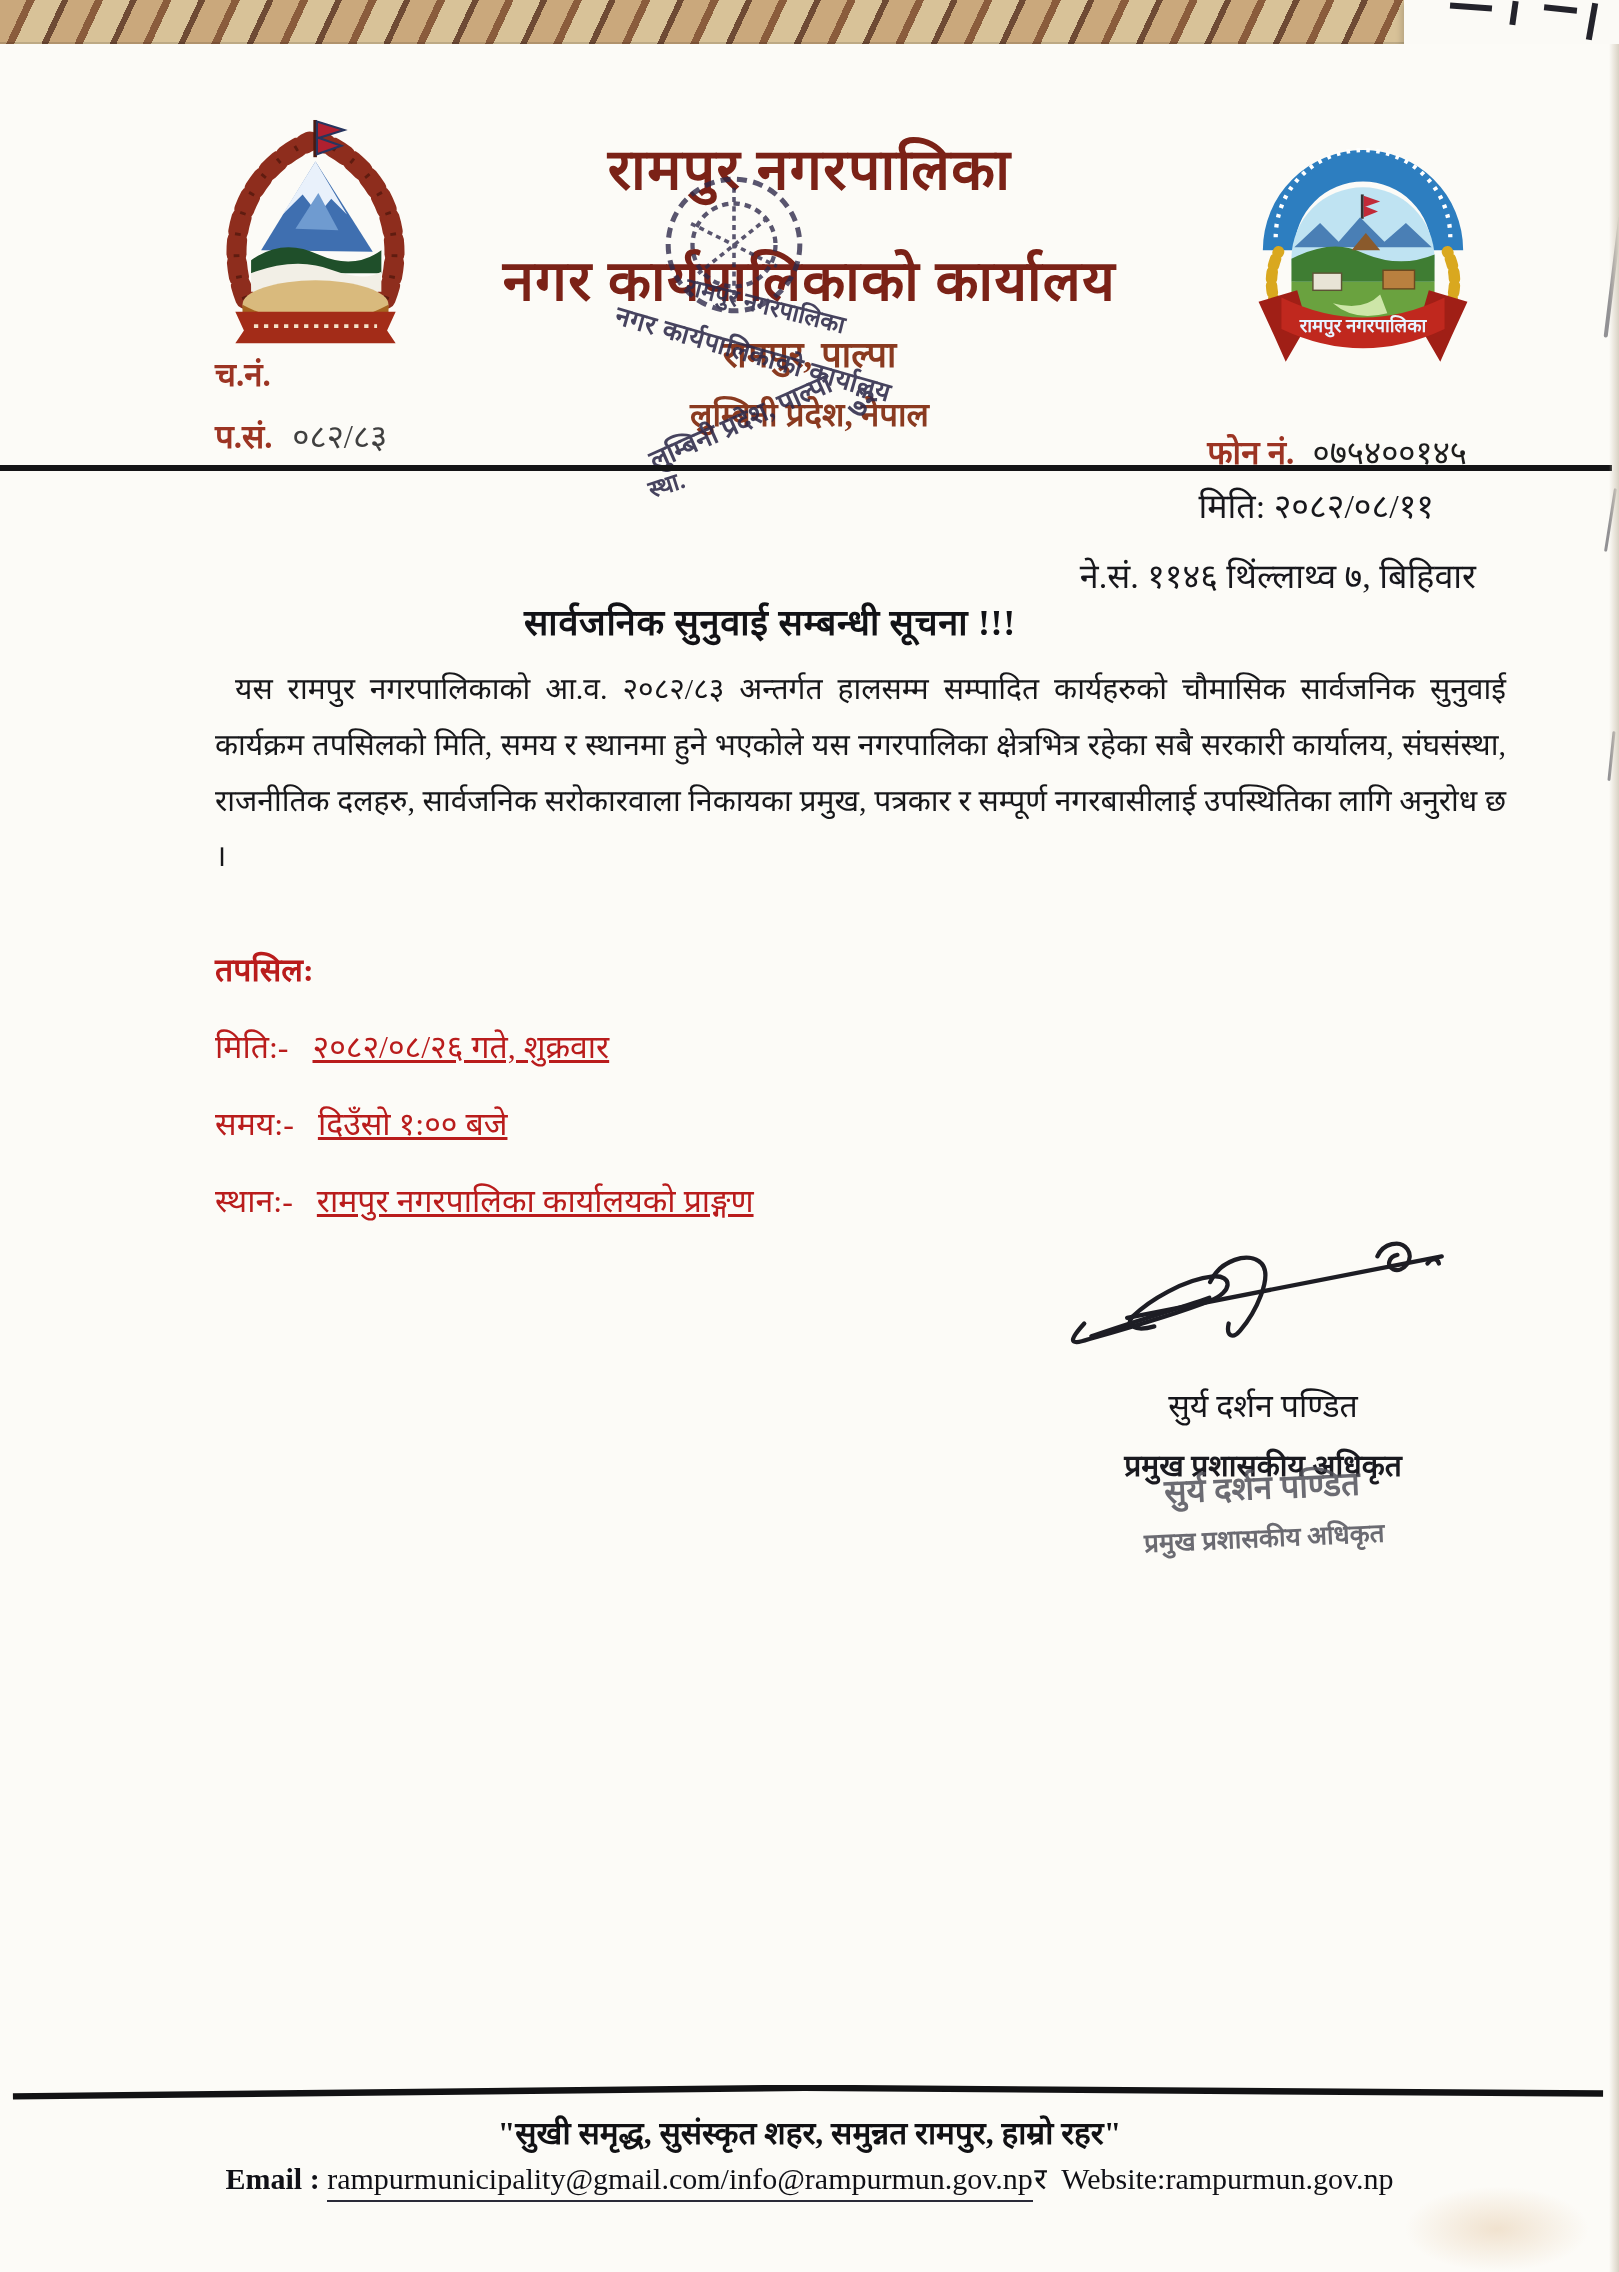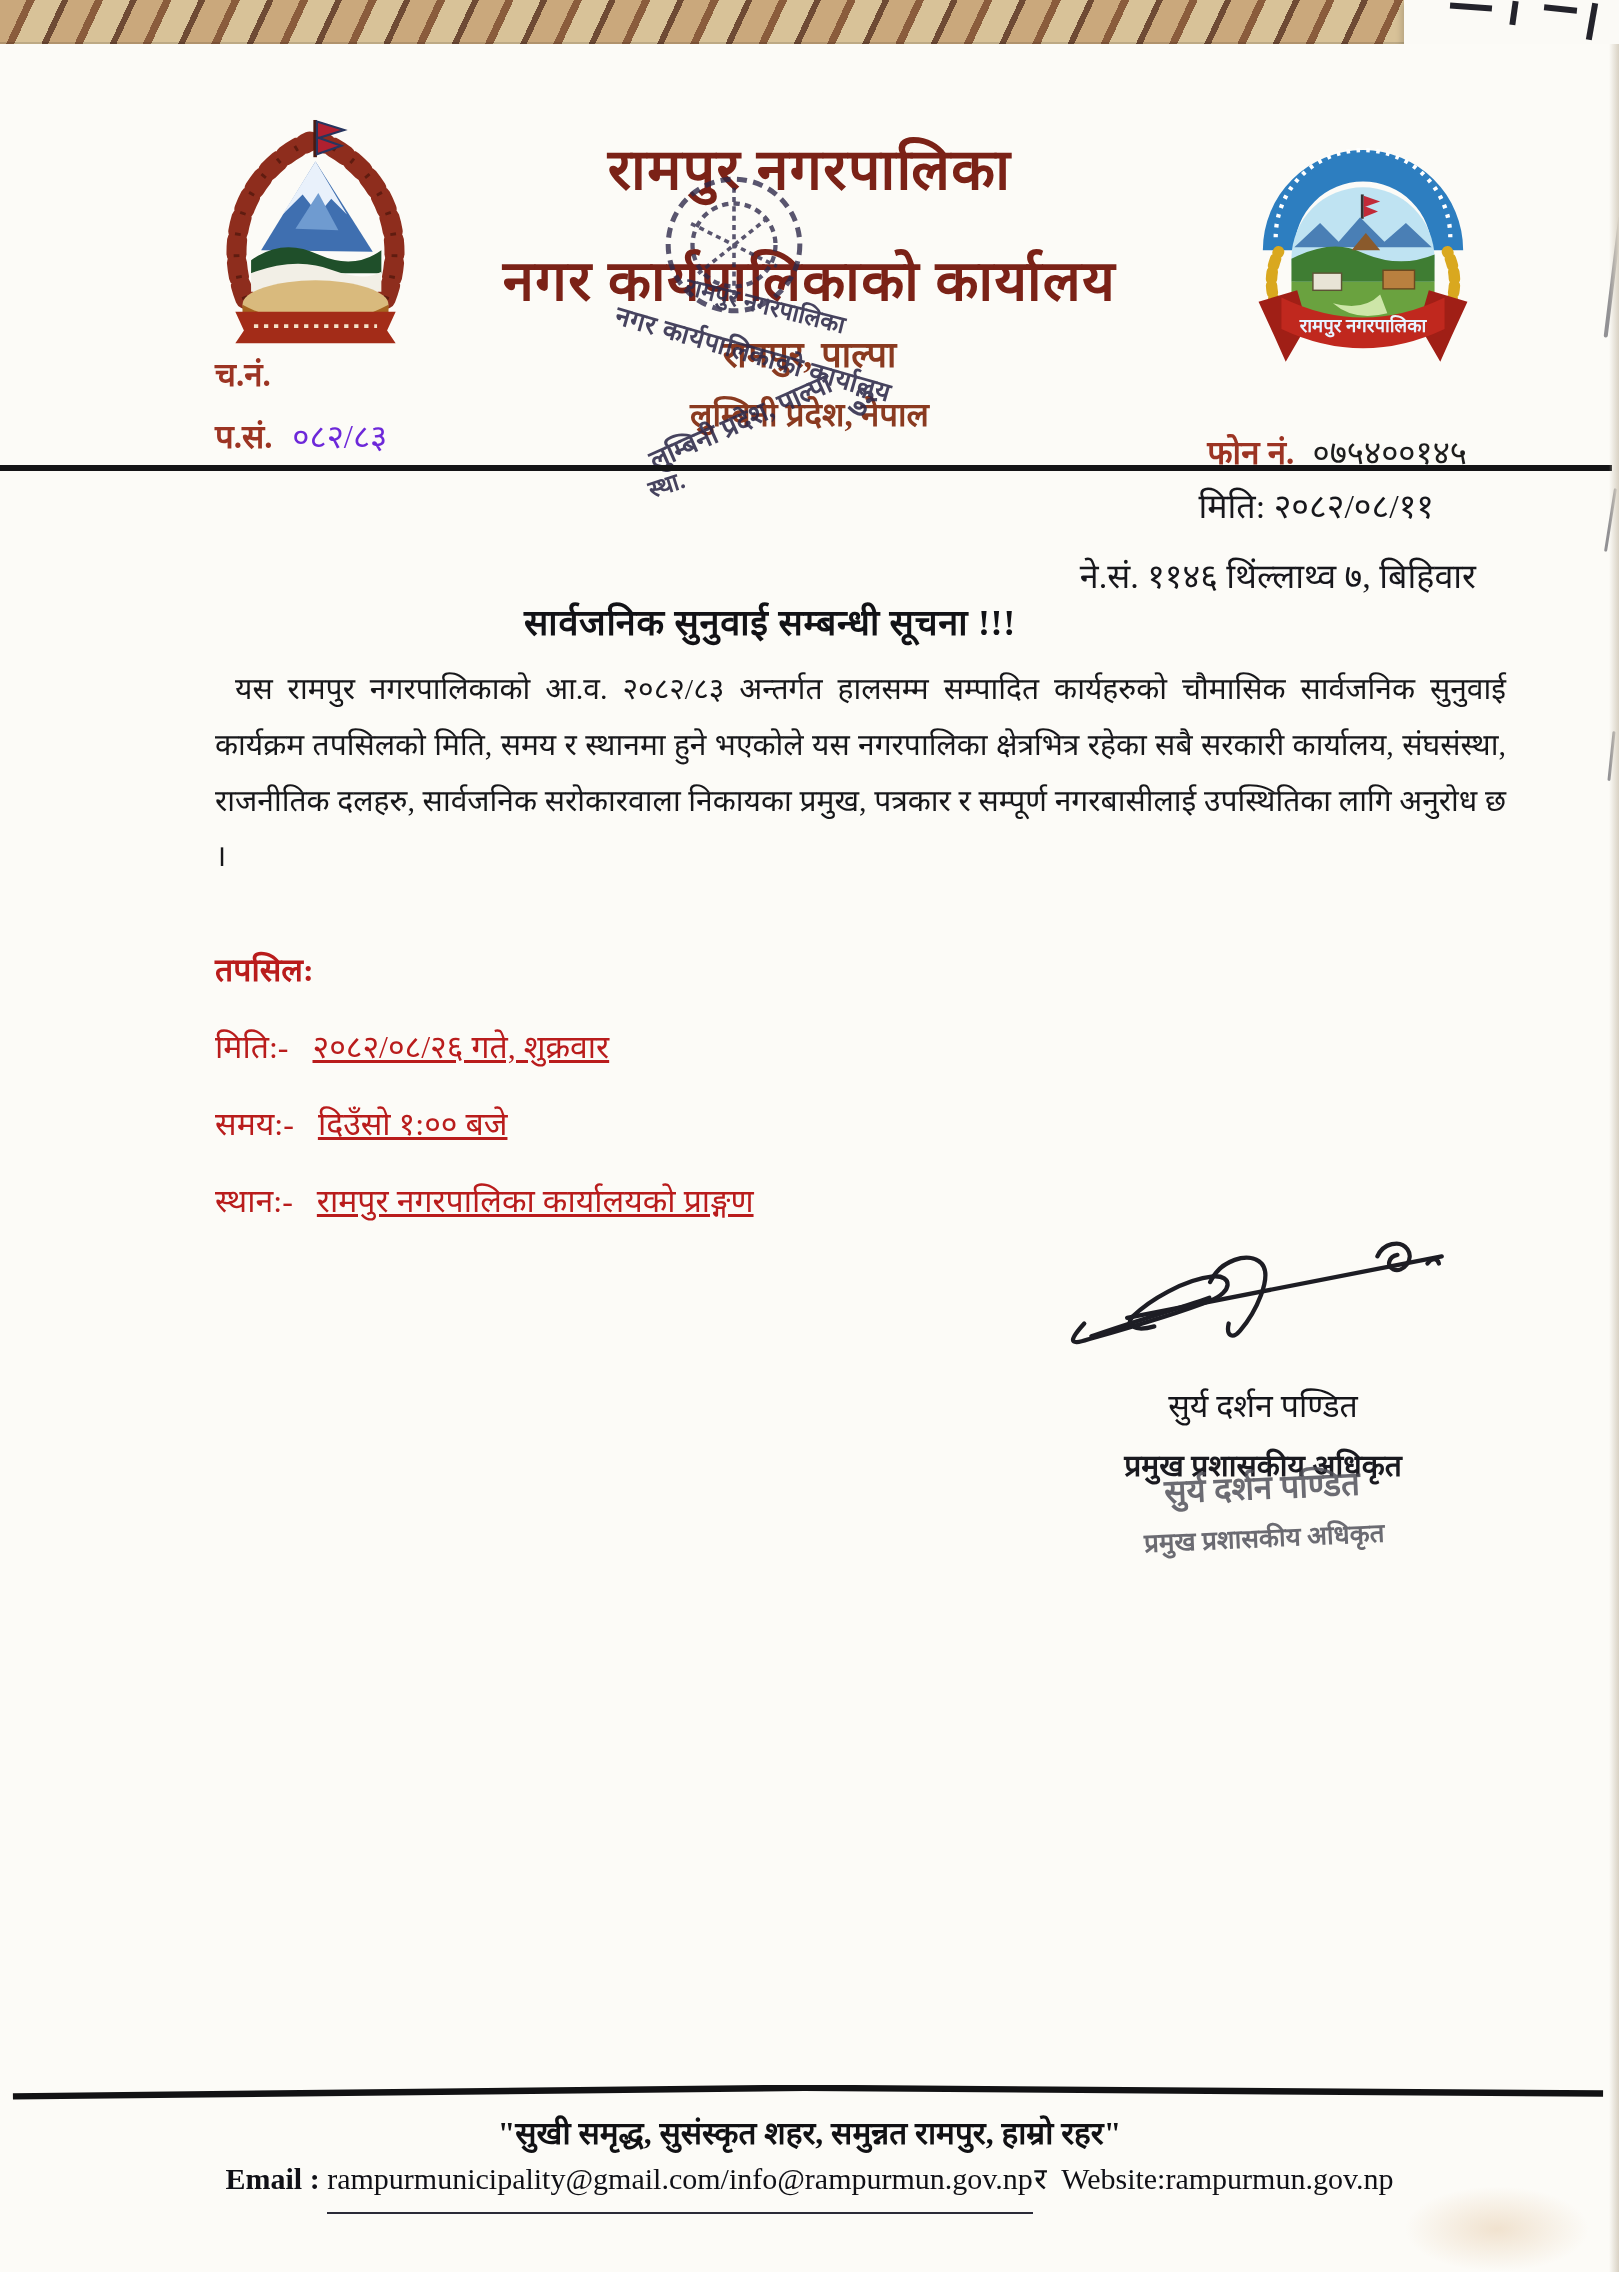--- a/index.html
+++ b/index.html
@@ -38,21 +38,21 @@
     color:#2e2a4a;opacity:.88;pointer-events:none;}
   .stamp .s-line{position:absolute;font-weight:bold;white-space:nowrap;}
   .s1{left:86px;top:122px;font-size:24px;transform:rotate(14deg);}
   .s2{left:13px;top:169px;font-size:26px;transform:rotate(16deg);letter-spacing:0.7px;}
   .s3{left:44px;top:236px;font-size:27px;transform:rotate(-24deg);}
   .s4{left:50px;top:301px;font-size:24px;transform:rotate(-18deg);}
   .s5{left:247px;top:215px;font-size:29px;transform:rotate(-60deg);}
 
   .refs{position:absolute;left:215px;top:315px;font-size:33px;line-height:1.0;}
   .refs .lbl{color:#9c3423;font-weight:bold;}
-  .refs .val{color:#6d28d9;margin-left:11.5px;}
+  .refs .val{color:#404040;margin-left:11.5px;}
   .refs .row2{margin-top:29px;}
   .phone{position:absolute;right:152px;top:385px;font-size:33px;}
   .phone .lbl{color:#9c3423;font-weight:bold;}
   .phone .val{color:#1d1d1d;margin-left:10px;}
 
   .rule-top{position:absolute;left:0;top:421px;width:1612px;height:6.4px;background:#141416;}
 
   .meta{position:absolute;right:0;top:438px;text-align:right;font-size:34px;color:#17171c;}
   .meta .m1{padding-right:185px;}
   .meta .m2{padding-right:143px;margin-top:24px;}
@@ -76,21 +76,21 @@
   .sigstamp .ss1{font-size:33px;font-weight:bold;margin-top:-21.5px;}
   .sigstamp .ss2{font-size:26px;font-weight:bold;margin-top:10px;}
 
   
   .rule-bottom{position:absolute;left:10px;top:2041px;}
   .slogan{position:absolute;left:0;right:0;top:2066px;text-align:center;
     font-size:31.5px;font-weight:bold;color:#111114;}
   .emailline{position:absolute;left:0;right:0;top:2113px;text-align:center;
     font-size:30px;color:#101016;}
   .emailline .elbl{font-weight:bold;}
-  .emailline .elink{border-bottom:2.9px double #2a2a38;padding-bottom:17px;margin-top:25px;}
+  .emailline .elink{border-bottom:2.9px double #2a2a38;padding-bottom:5px;margin-top:25px;}
   .emailline .econj{margin:0 7.2px 0 1.4px;}
 </style>
 </head>
 <body>
 
 <div class="photo">
 
   <div class="fabric"></div>
   <div class="fabric-shade"></div>
 

